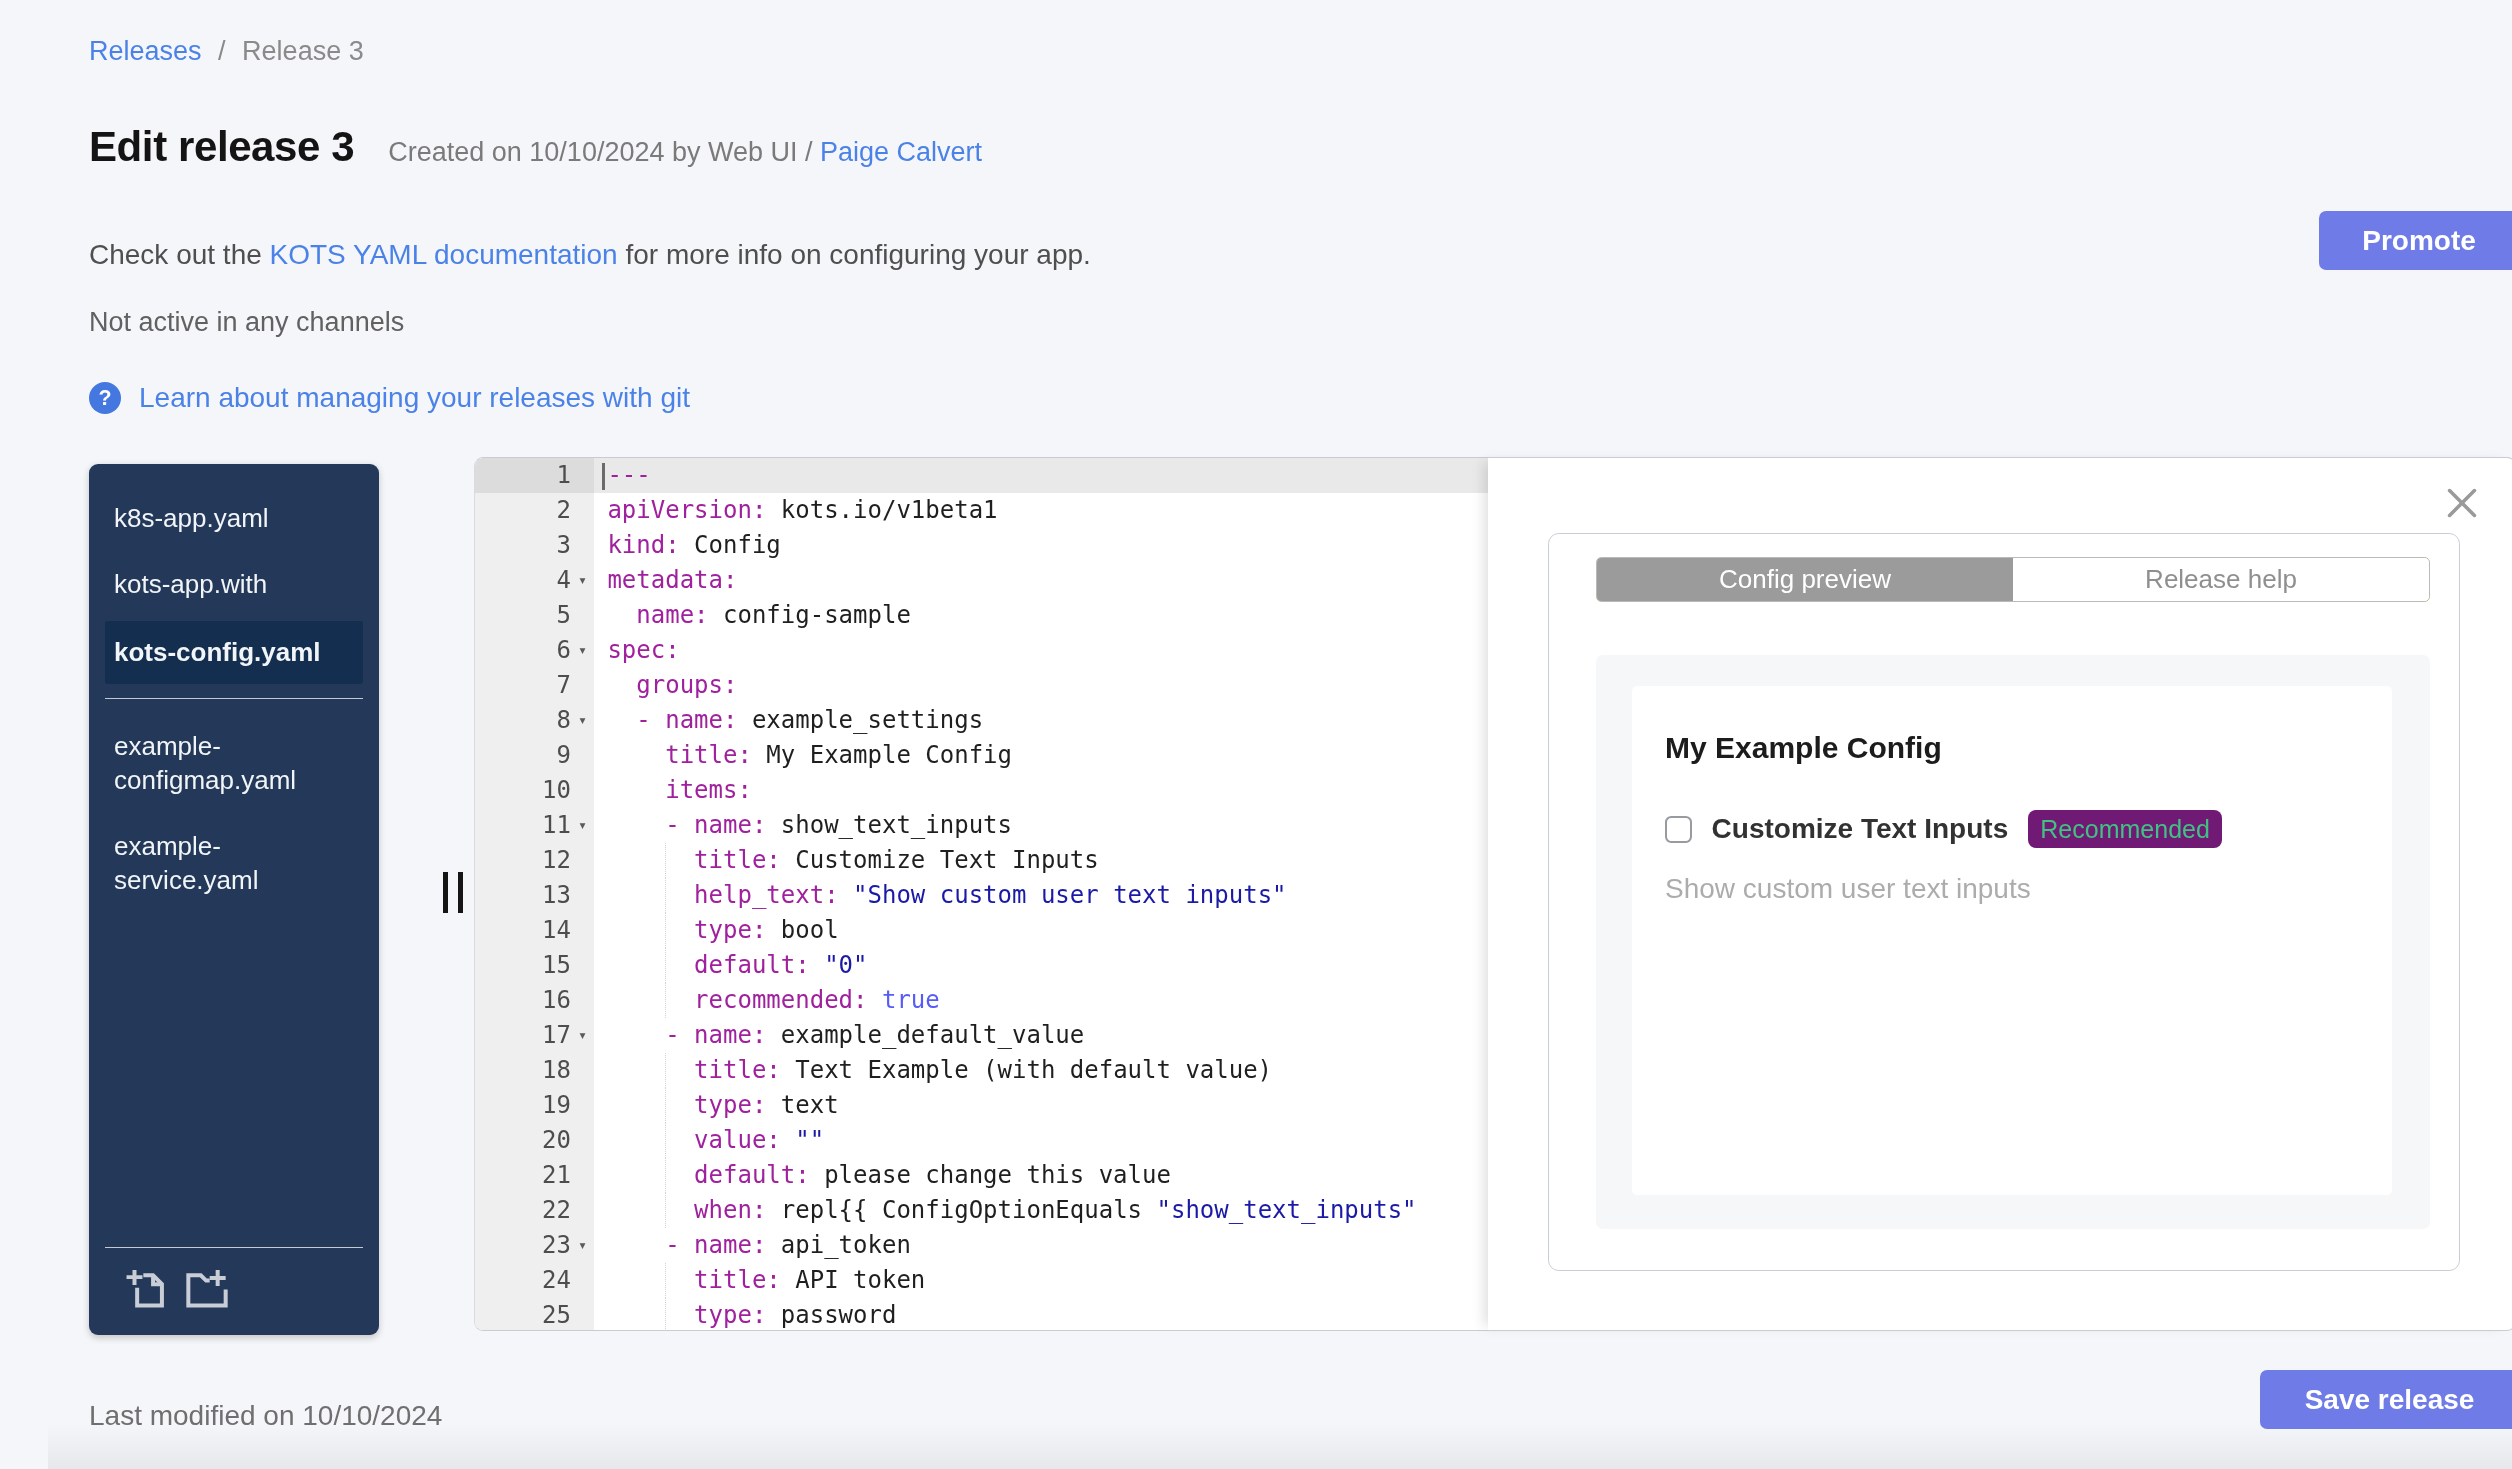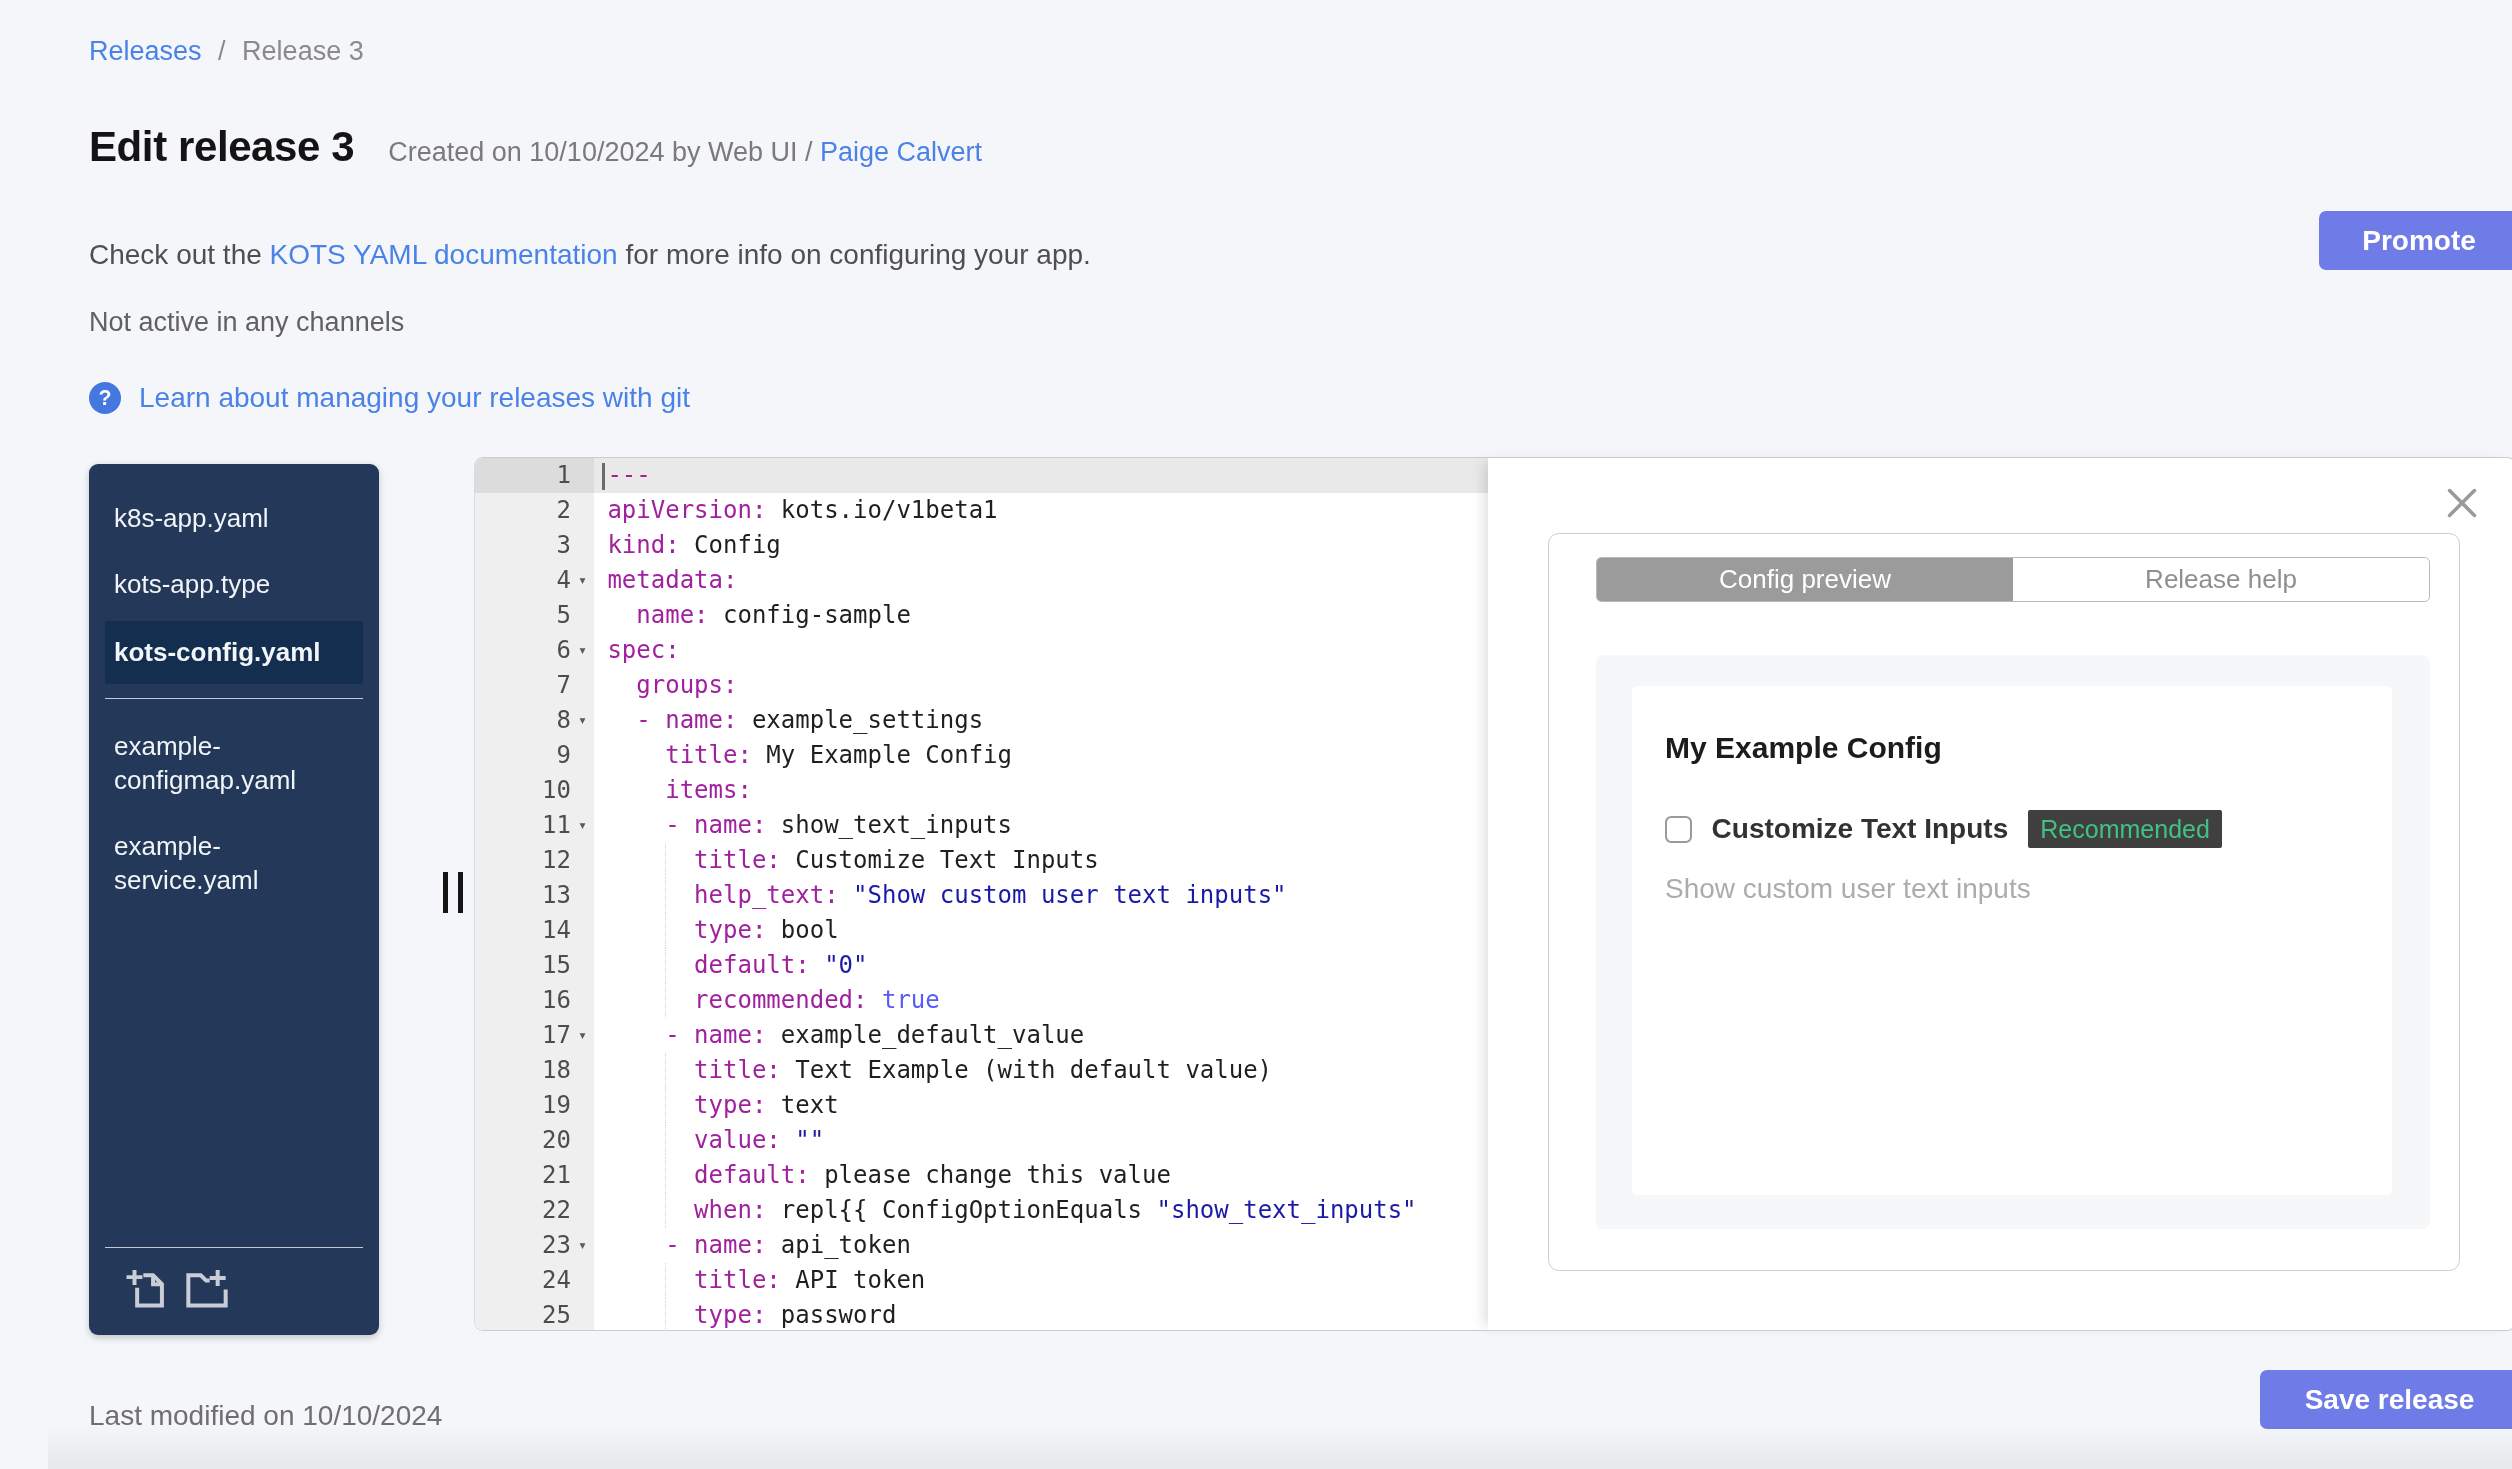--- a/index.html
+++ b/index.html
@@ -82,21 +82,21 @@
   .tabs { position:absolute; left:47px; top:23px; width:834px; height:45px; display:flex;
     border:1.8px solid #b9b9b9; border-radius:5.3px; overflow:hidden; background:#bef264; }
   .tab { flex:1; display:flex; align-items:center; justify-content:center; font-size:26px; color:#8f8f8f; cursor:pointer; background:#fff; }
   .tab.active { background:#9b9b9b; color:#fff; }
   .gray-area { position:absolute; left:47px; top:121px; width:834px; height:574px; background:#f6f7f9; border-radius:7.1px; }
   .inner-card { position:absolute; left:36px; top:31px; width:760px; height:509px; background:#fff; border-radius:5.3px; padding:45px 0 0 33px; }
   .group-title { font-size:30px; font-weight:700; color:#1c1c1c; }
   .config-item-row { display:flex; align-items:center; margin-top:45px; gap:19.6px; }
   .checkbox { width:27px; height:27px; border:2.2px solid #979ba0; border-radius:6.2px; background:#fff; cursor:pointer; }
   .item-label { font-size:28px; font-weight:700; color:#323232; }
-  .badge { font-size:25px; color:#41c183; background:#404040; padding:4.5px 12.5px; border-radius:2px; }
+  .badge { font-size:25px; color:#41c183; background:#701a75; padding:4.5px 12.5px; border-radius:8px; }
   .item-help { margin-top:25px; font-size:28px; color:#acacac; }
 
   
   .last-modified { position:absolute; left:41px; top:1400px; font-size:28px; color:#6f6f6f; }
 </style>
 </head>
 <body>
 
 <div class="page">
 
@@ -123,21 +123,21 @@
   <div class="channels-line">Not active in any channels</div>
 
   <div class="git-row">
     <div class="help-circle">?</div>
     <span class="git-link">Learn about managing your releases with git</span>
   </div>
 
   <div class="sidebar">
     <div class="file-list" id="file-list">
         <div class="file-item">k8s-app.yaml</div>
-        <div class="file-item">kots-app.type</div>
+        <div class="file-item">kots-app.with</div>
         <div class="file-item selected">kots-config.yaml</div>
         <div class="sb-divider"></div>
         <div class="file-item">example-configmap.yaml</div>
         <div class="file-item">example-service.yaml</div>
       </div>
     <div class="sidebar-footer">
       <div class="sb-divider"></div>
       <div class="sb-icons">
         <span class="sb-icon">
           <svg width="46" height="43" viewBox="0 0 52 48" fill="none" stroke="#c9ced6" stroke-width="4.5">

